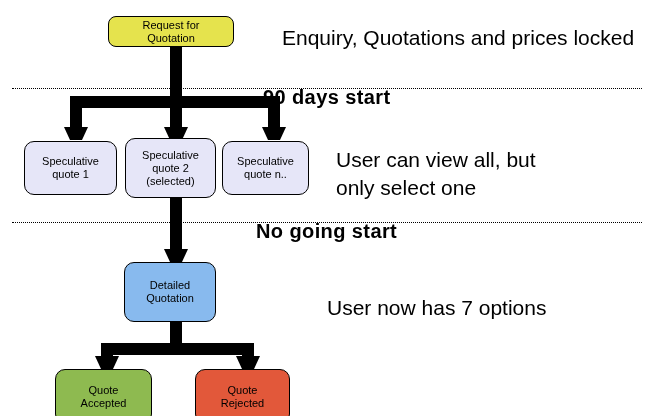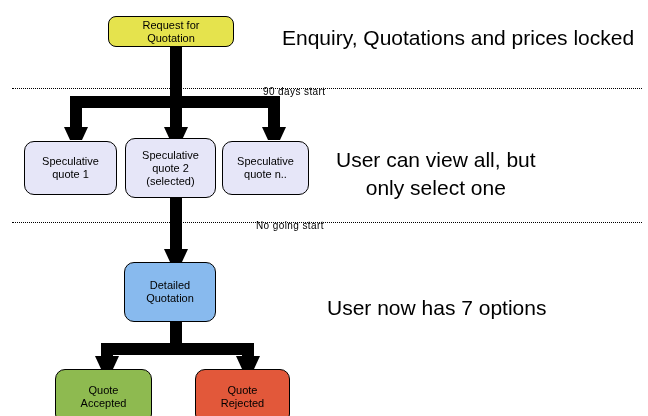--- a/index.html
+++ b/index.html
@@ -45,22 +45,22 @@
   }
   .annotation {
     position: absolute;
     font-size: 21px;
     line-height: 28px;
     color: #000000;
     white-space: pre-line;
   }
   .phase-label {
     position: absolute;
-    font-size: 10px;
-    font-weight: normal;
+    font-size: 20px;
+    font-weight: bold;
     color: #000000;
     letter-spacing: 0.4px;
     white-space: nowrap;
   }
 
   
   #node-request   { left: 96px;  top: 4px;   width: 126px; height: 31px; border-radius: 8px; }
   #node-spec1     { left: 12px;  top: 129px; width: 93px;  height: 54px; }
   #node-spec2     { left: 113px; top: 126px; width: 91px;  height: 60px; }
   #node-specn     { left: 210px; top: 129px; width: 87px;  height: 54px; }
@@ -86,21 +86,21 @@
   #conn-detailed-down{ left: 158px; top: 306px; width: 1px;   height: 25px; }
   #branch-bottom     { left: 89px;  top: 331px; width: 142px; height: 1px; }
   #drop-accepted     { left: 89px;  top: 331px; width: 1px;   height: 15px; }
   #drop-rejected     { left: 230px; top: 331px; width: 1px;   height: 15px; }
   #arrow-accepted    { left: 83px;  top: 344px; }
   #arrow-rejected    { left: 224px; top: 344px; }
 
   
   #ann-enquiry    { left: 232px; top: 6px; margin-left: 32px; }
   #ann-90days     { left: 245px; top: 68px; }
-  #ann-viewall    { left: 318px; top: 128px; text-align: center; }
+  #ann-viewall    { left: 318px; top: 128px; }
   #ann-nogoback   { left: 238px; top: 202px; }
   #ann-2options   { left: 309px; top: 276px; }
 </style>
 </head>
 <body>
 
 <div class="canvas">
 
   <div class="dotted-line" id="dotted-1"></div>
   <div class="dotted-line" id="dotted-2"></div>

